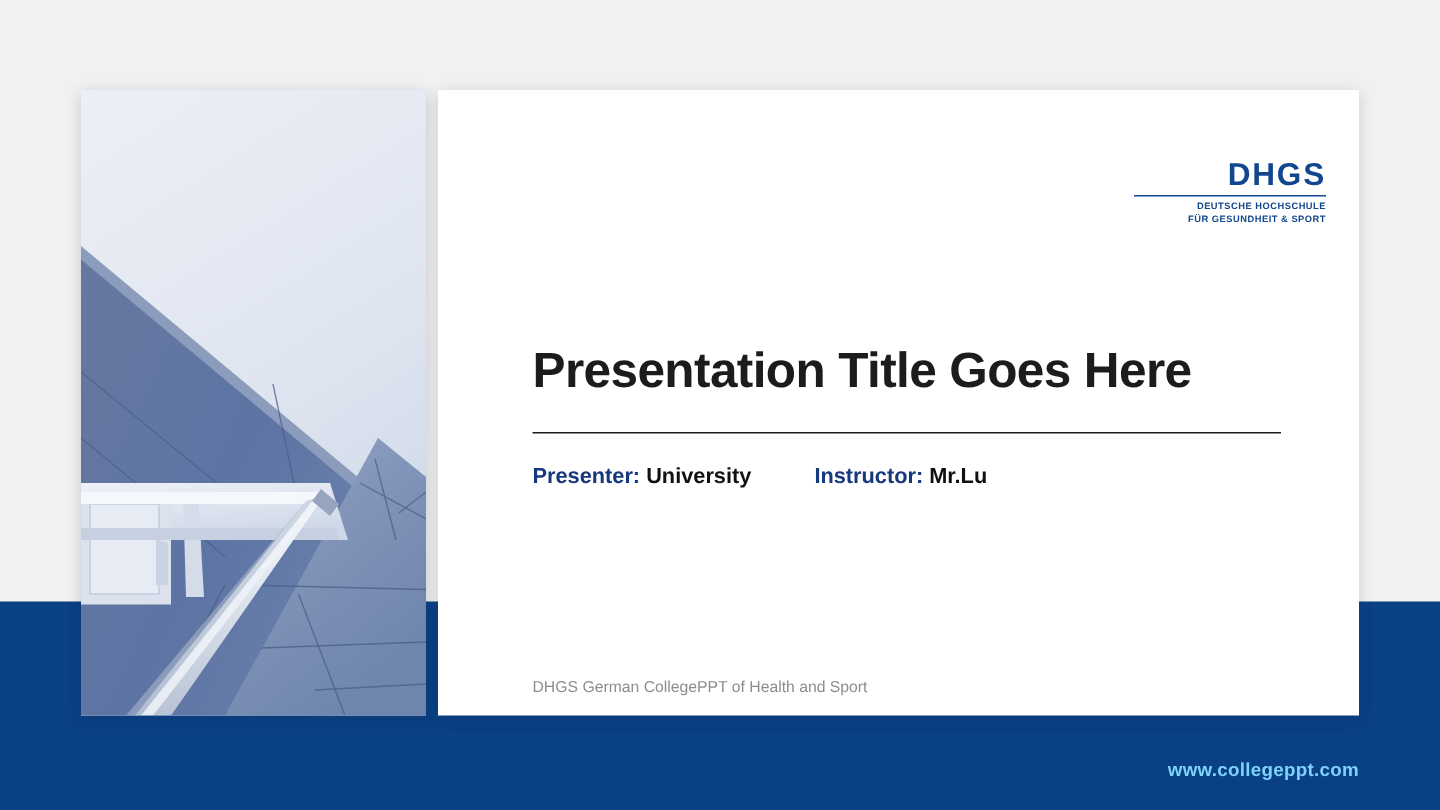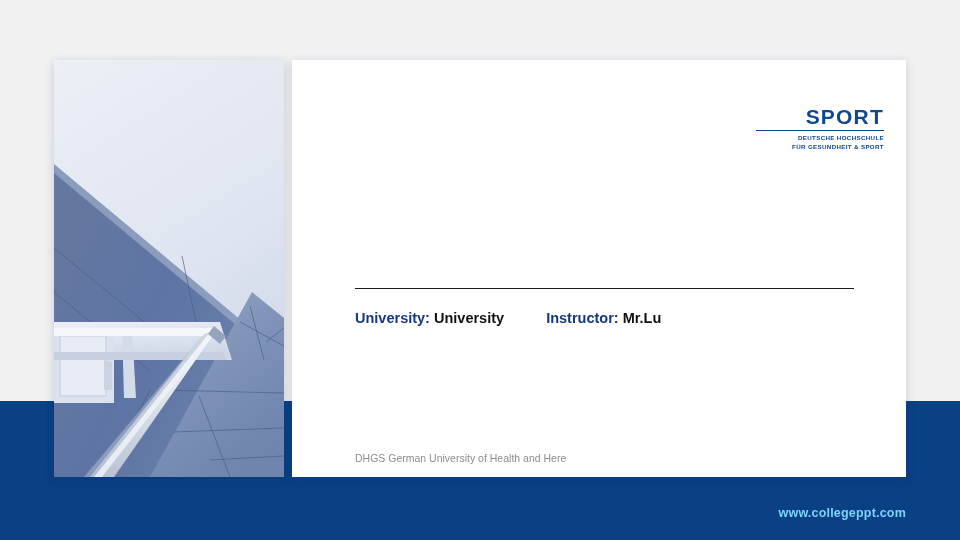--- a/index.html
+++ b/index.html
@@ -202,36 +202,37 @@
       <polygon points="158,270 164,268 48,417 40,417" fill="#eef2f8" opacity="0.85"></polygon>
       <polygon points="150,274 156,272 40,417 30,417" fill="#aeb9ce" opacity="0.55"></polygon>
 
       <polygon points="160,266 172,276 166,284 154,274" fill="#97a4bd"></polygon>
     </svg>
   </div>
 
   <div id="card">
 
     <div id="logo">
-      <div id="logo-main">SPORT</div>
+      <div id="logo-main">DHGS</div>
       <div id="logo-rule"></div>
       <div class="logo-sub">DEUTSCHE HOCHSCHULE</div>
       <div class="logo-sub">FÜR GESUNDHEIT &amp; SPORT</div>
     </div>
 
+    <div id="title">Presentation Title Goes Here</div>
     <div id="title-rule"></div>
 
     <div id="credits">
       <span class="credit-group">
-        <span class="credit-label">University:</span>
+        <span class="credit-label">Presenter:</span>
         <span class="credit-value">University</span>
       </span>
       <span class="credit-group second">
         <span class="credit-label">Instructor:</span>
         <span class="credit-value">Mr.Lu</span>
       </span>
     </div>
 
-    <div id="footer-note">DHGS German University of Health and Here</div>
+    <div id="footer-note">DHGS German CollegePPT of Health and Sport</div>
 
   </div>
 
 </div>
 
 </body></html>

